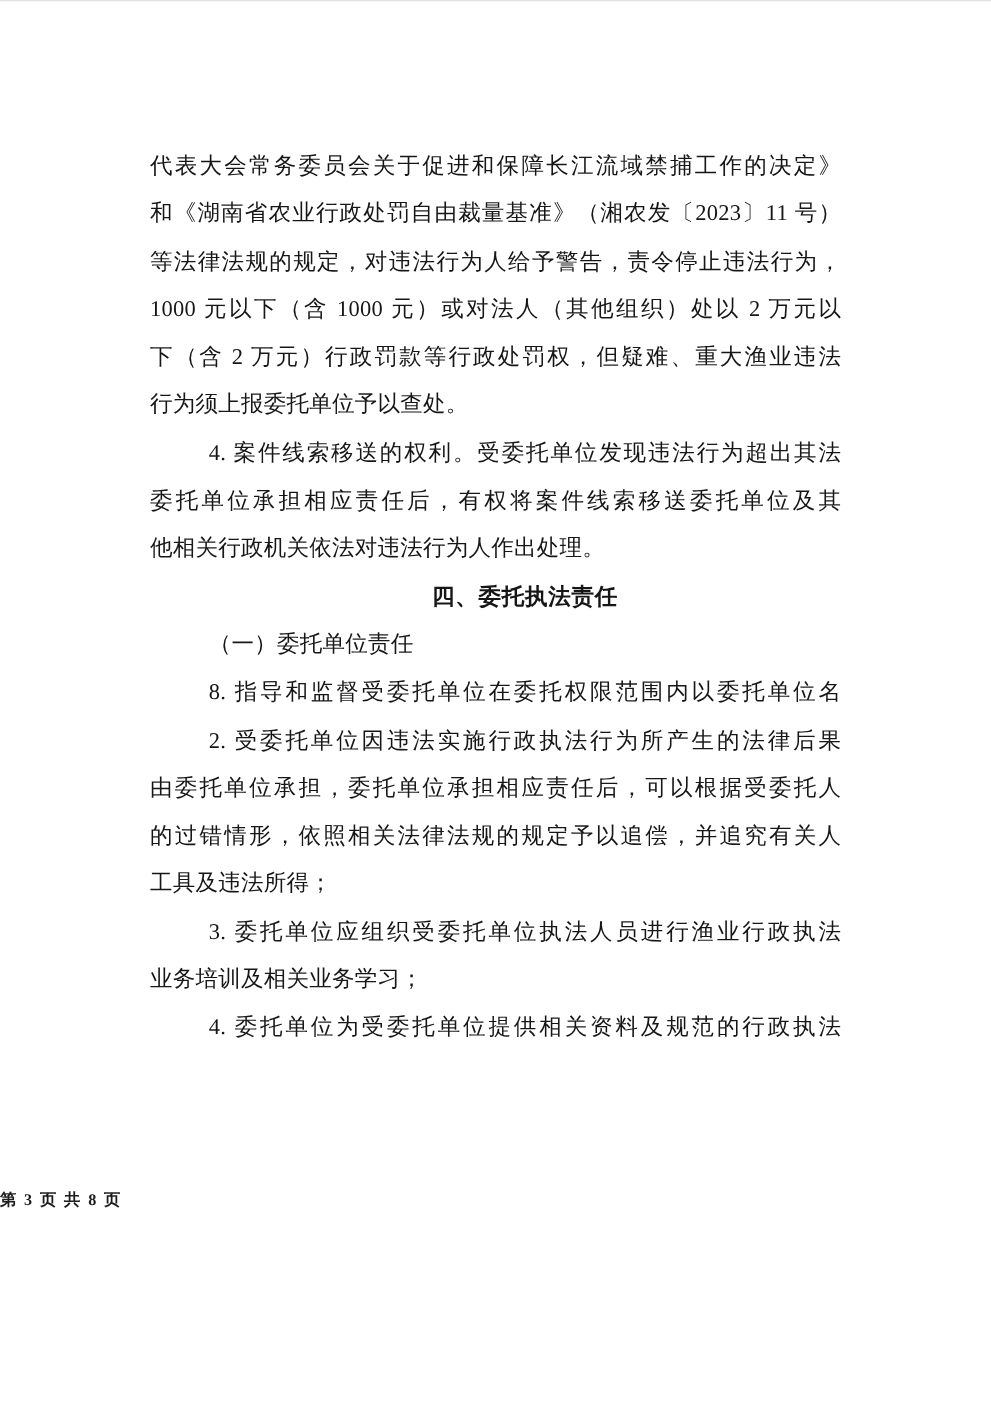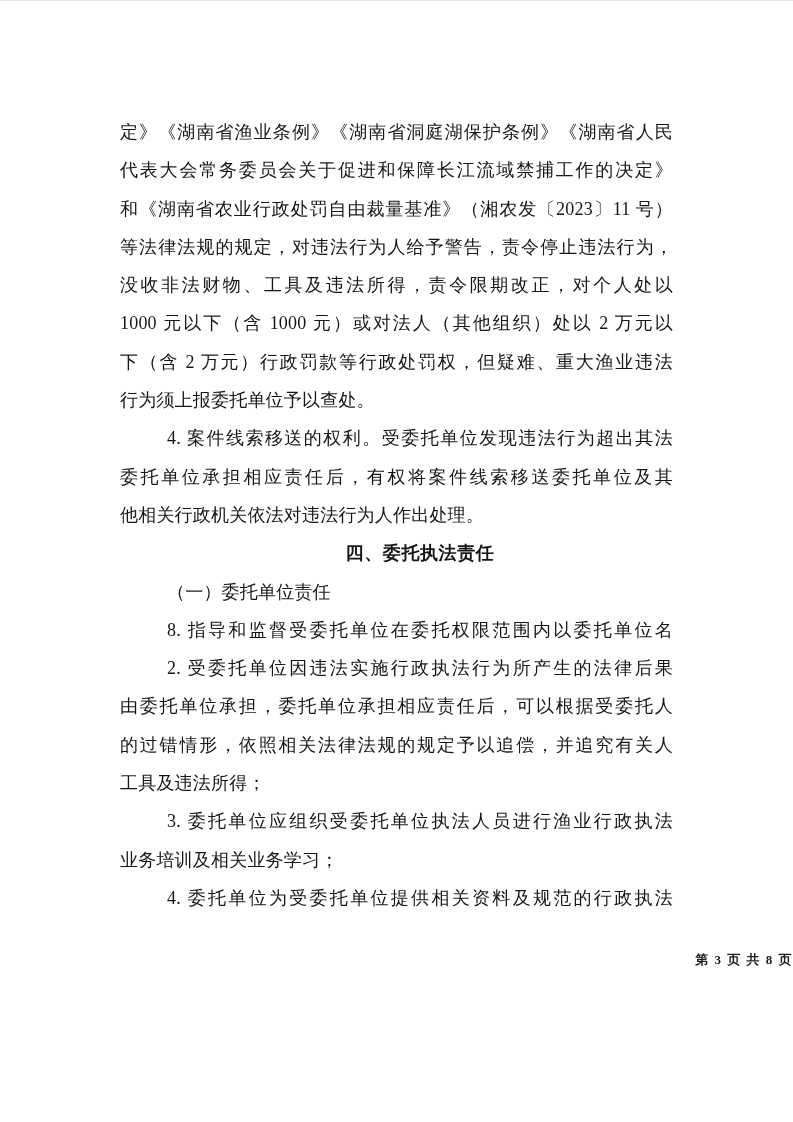--- a/index.html
+++ b/index.html
@@ -45,38 +45,36 @@
     font-weight: 700;
     font-family: "Liberation Sans", sans-serif;
     letter-spacing: 0.6px;
     text-align: center;
   }
   .footer {
     position: absolute;
     left: 0;
     top: 950px;
     width: 793px;
-    text-align: right;
+    text-align: left;
     font-size: 13px;
     font-weight: 700;
     letter-spacing: 1.5px;
     color: #1c1c1c;
     font-family: "Liberation Serif", serif;
   }
 </style>
 </head>
 <body>
 
 <div class="page">
   <div class="text-block" id="lines-container">
-      <div class="line fill">定》《湖南省渔业条例》《湖南省洞庭湖保护条例》《湖南省人民</div>
       <div class="line fill">代表大会常务委员会关于促进和保障长江流域禁捕工作的决定》</div>
       <div class="line fill">和《湖南省农业行政处罚自由裁量基准》（湘农发〔2023〕11 号）</div>
       <div class="line fill">等法律法规的规定，对违法行为人给予警告，责令停止违法行为，</div>
-      <div class="line fill">没收非法财物、工具及违法所得，责令限期改正，对个人处以</div>
       <div class="line fill">1000 元以下（含 1000 元）或对法人（其他组织）处以 2 万元以</div>
       <div class="line fill">下（含 2 万元）行政罚款等行政处罚权，但疑难、重大渔业违法</div>
       <div class="line">行为须上报委托单位予以查处。</div>
       <div class="line fill indent">4. 案件线索移送的权利。受委托单位发现违法行为超出其法</div>
       <div class="line fill">委托单位承担相应责任后，有权将案件线索移送委托单位及其</div>
       <div class="line">他相关行政机关依法对违法行为人作出处理。</div>
       <div class="line indent bold">四、委托执法责任</div>
       <div class="line indent">（一）委托单位责任</div>
       <div class="line fill indent">8. 指导和监督受委托单位在委托权限范围内以委托单位名</div>
       <div class="line fill indent">2. 受委托单位因违法实施行政执法行为所产生的法律后果</div>

